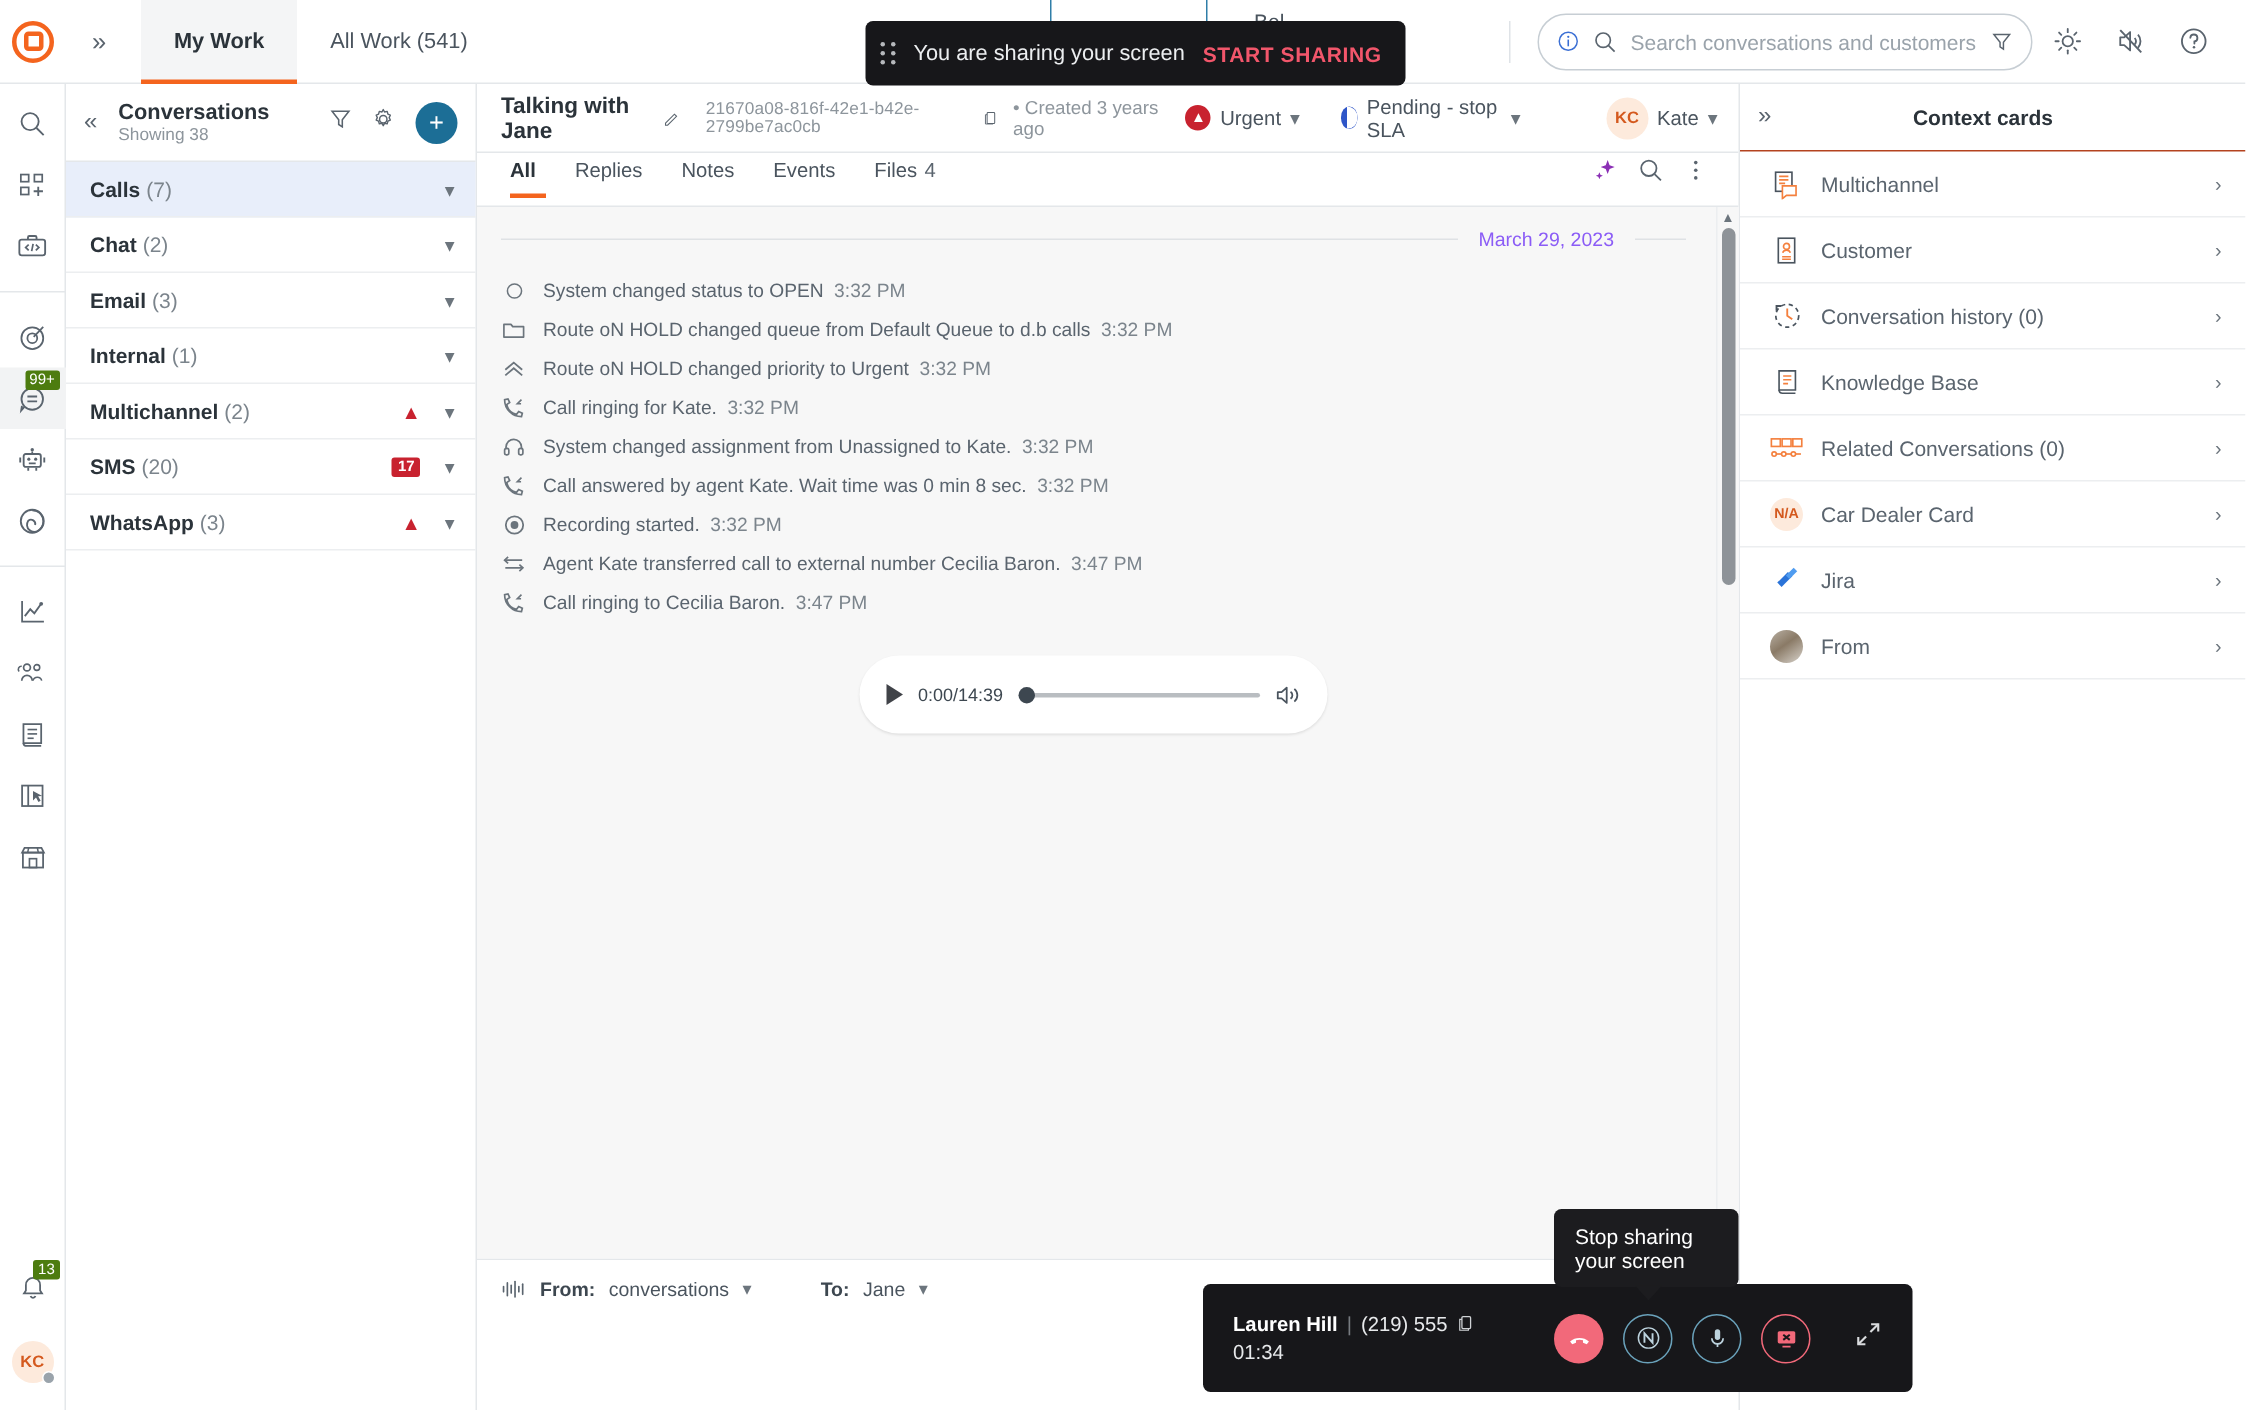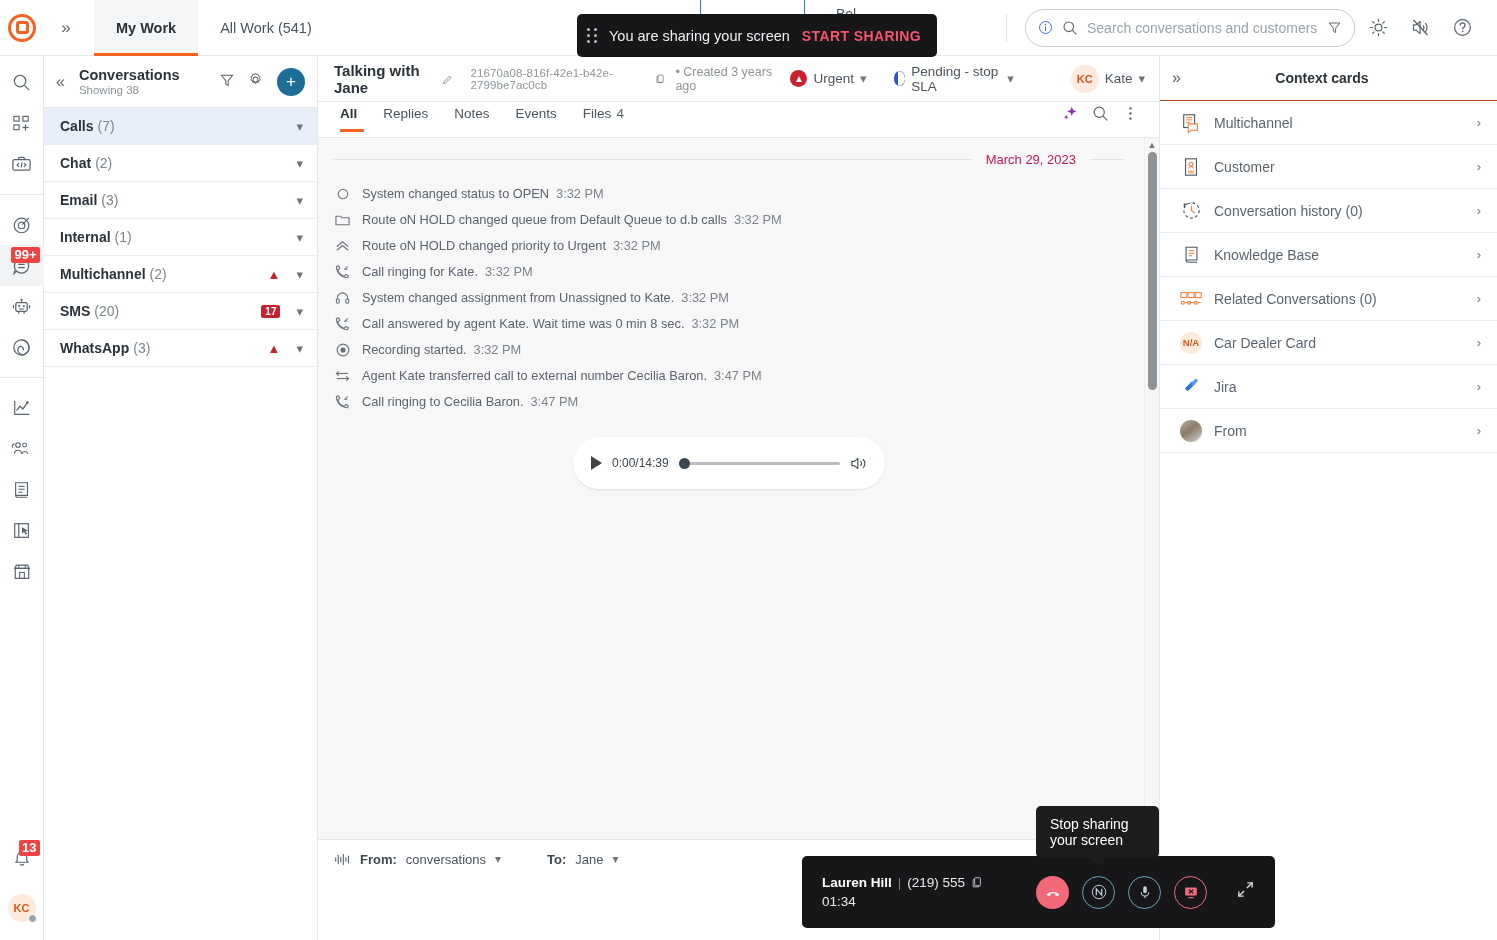--- a/index.html
+++ b/index.html
@@ -93,21 +93,21 @@
   }
   .rail-item {
     width: 44px; height: 41px; display:flex; align-items:center; justify-content:center;
     color:#5a646e; cursor:pointer; position: relative;
   }
   .rail-item.sel { background:#f2f3f4; }
   .rail-sep { width: 44px; height: 1px; background: #e4e7ea; margin: 9px 0; }
   .rail-spacer { flex: 1; }
   .badge {
     position:absolute; top: 2px; right: 4px;
-    background:#ef4444; color:#fff; font-size:13px; font-weight:700;
+    background:#4d7c0f; color:#fff; font-size:10px; font-weight:400;
     border-radius: 2px; padding: 1px 3px; line-height: 1.1;
   }
   .avatar-rail {
     width: 28px; height: 28px; border-radius: 50%;
     background: #fdeadc; color:#d4591e; font-size:11px; font-weight:700;
     display:flex; align-items:center; justify-content:center; position: relative;
   }
   .avatar-rail .dot {
     position:absolute; right:-1px; bottom:-1px; width:9px; height:9px;
     border-radius:50%; background:#9aa3ab; border:1.5px solid #fff;
@@ -180,21 +180,21 @@
   .tab.active::after { content:''; position:absolute; left:6px; right:6px; bottom:0; height:2.5px; background:#f4641e; }
   .tab .cnt { color:#5a646e; font-weight:400; margin-left:5px; }
   .tabs-spacer { flex:1; }
   .tab-ico { width:30px;height:30px;display:flex;align-items:center;justify-content:center;color:#5a646e;cursor:pointer; }
 
   .thread-wrap { flex:1; display:flex; min-height:0; position:relative; background:#f7f7f7; }
   .thread { flex:1; overflow:hidden; padding: 14px 20px 0 16px; position:relative; }
   .datesep { display:flex; align-items:center; gap:14px; margin-bottom: 14px; }
   .datesep .ln { flex:1; height:1px; background:#dfe2e5; }
   .datesep .ln.r { max-width: 34px; }
-  .datesep .d { font-size: 13px; color:#be185d; }
+  .datesep .d { font-size: 13px; color:#8b5cf6; }
 
   .event { display:flex; align-items:flex-start; gap:11px; padding: 4px 0; }
   .ev-ic { width:17px; min-width:17px; height:18px; display:flex; align-items:center; justify-content:center; color:#6c757d; }
   .ev-tx { font-size: 12.8px; color:#5a646e; line-height: 18px; }
   .ev-tm { color:#7b848c; margin-left: 7px; }
 
   .audio-wrap { display:flex; justify-content:center; margin-top: 22px; }
   .audio {
     width: 312px; height: 52px; background:#fff; border-radius:26px;
     display:flex; align-items:center; gap:10px; padding: 0 16px;

